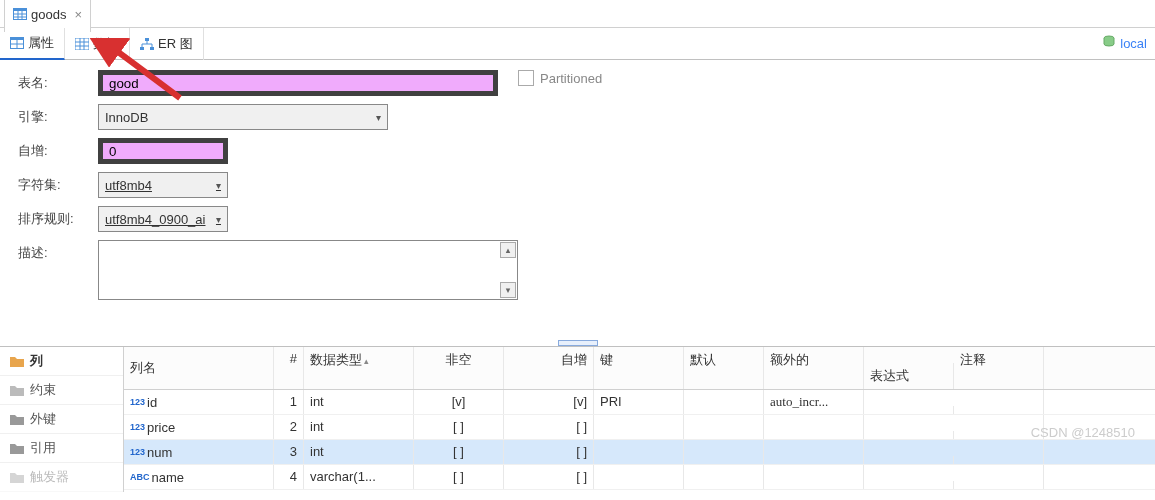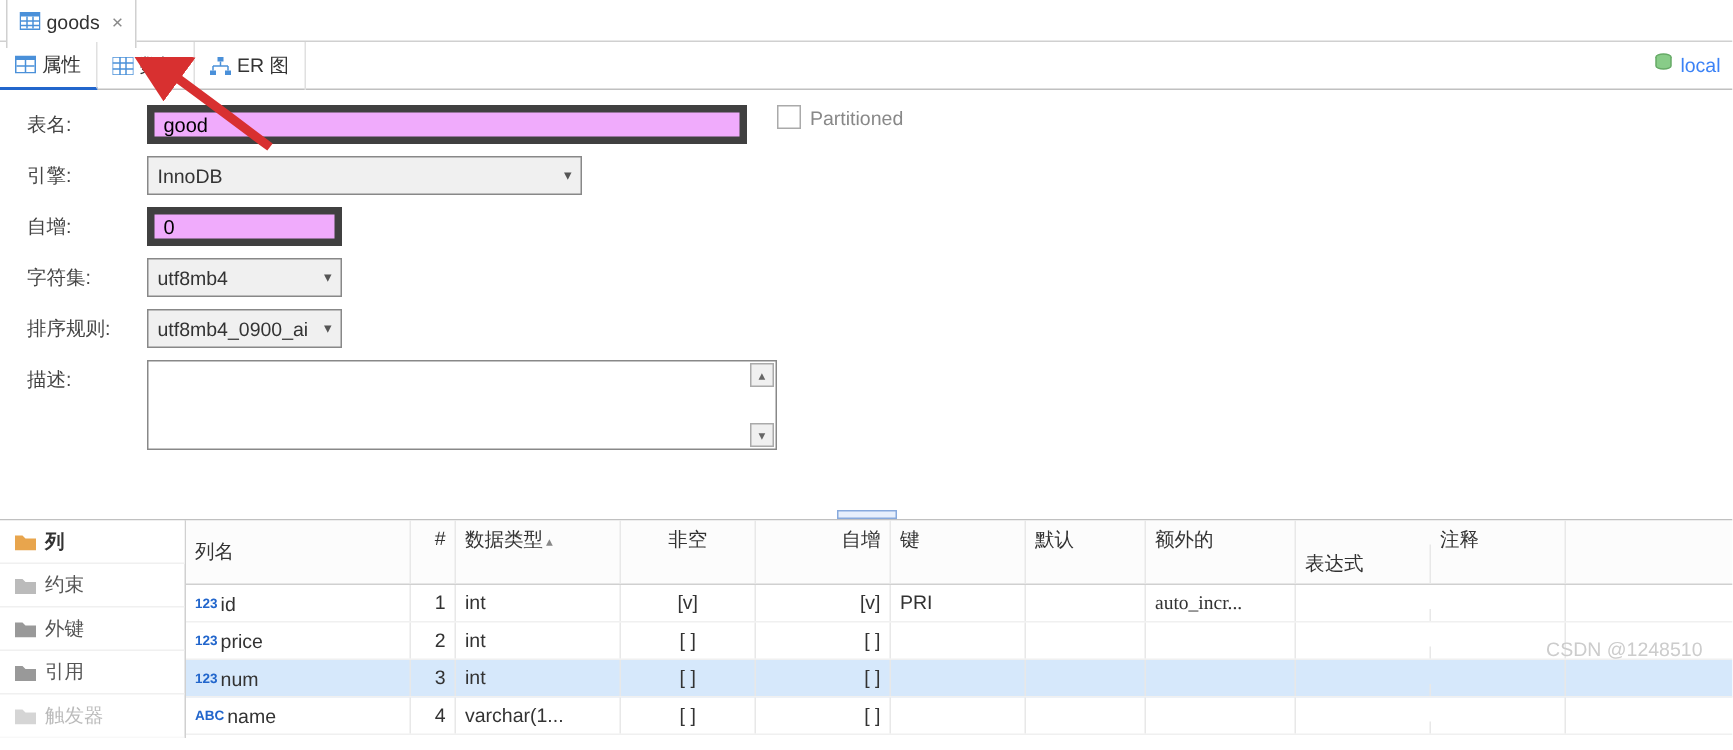--- a/index.html
+++ b/index.html
@@ -14,21 +14,21 @@
     .subtab.active { border-bottom: 2px solid #2266cc; }
     .right-breadcrumb { display: flex; align-items: center; gap: 4px; padding-right: 8px; color: #3b82f6; }
     .form-area { padding: 10px 18px; }
     .form-row { display: flex; align-items: flex-start; margin-bottom: 8px; }
     .form-label { width: 80px; color: #444; padding-top: 4px; }
     .text-input { height: 26px; border: 5px solid #404040; padding: 2px 6px; background: #f0abfc; }
     .text-input.wide { width: 400px; }
     .text-input.narrow { width: 130px; }
     .select-box { height: 26px; border: 1px solid #888; background: #f0f0f0; display: flex; align-items: center; justify-content: space-between; padding: 0 6px; cursor: pointer; text-align: right; }
     .select-box.w290 { width: 290px; }
-    .select-box.w130 { width: 130px; }
+    .select-box.w130 { width: 130px; text-decoration: underline; }
     .chevron { font-size: 10px; color: #555; }
     .checkbox-wrap { display: flex; align-items: flex-end; gap: 6px; margin-left: 20px; color: #888; }
     .checkbox { width: 16px; height: 16px; border: 1px solid #aaa; background: #fff; }
     .textarea { width: 420px; height: 60px; border: 1px solid #888; resize: none; padding: 4px; }
     .scrollbtns { display: flex; flex-direction: column; margin-left: -18px; margin-top: 2px; }
     .scrollbtn { width: 16px; height: 16px; border: 1px solid #aaa; background: #f0f0f0; font-size: 9px; text-align: center; line-height: 14px; color: #666; margin-bottom: 24px;}
     .splitter { height: 6px; background: #fff; position: relative; display:flex; justify-content:center; align-items:center; }
     .split-handle { width: 40px; height: 6px; border: 1px solid #88aadd; background: #e8f0fc; }
     .bottom-area { display: flex; border-top: 1px solid #c0c0c0; }
     .left-nav { width: 124px; border-right: 1px solid #d0d0d0; }

